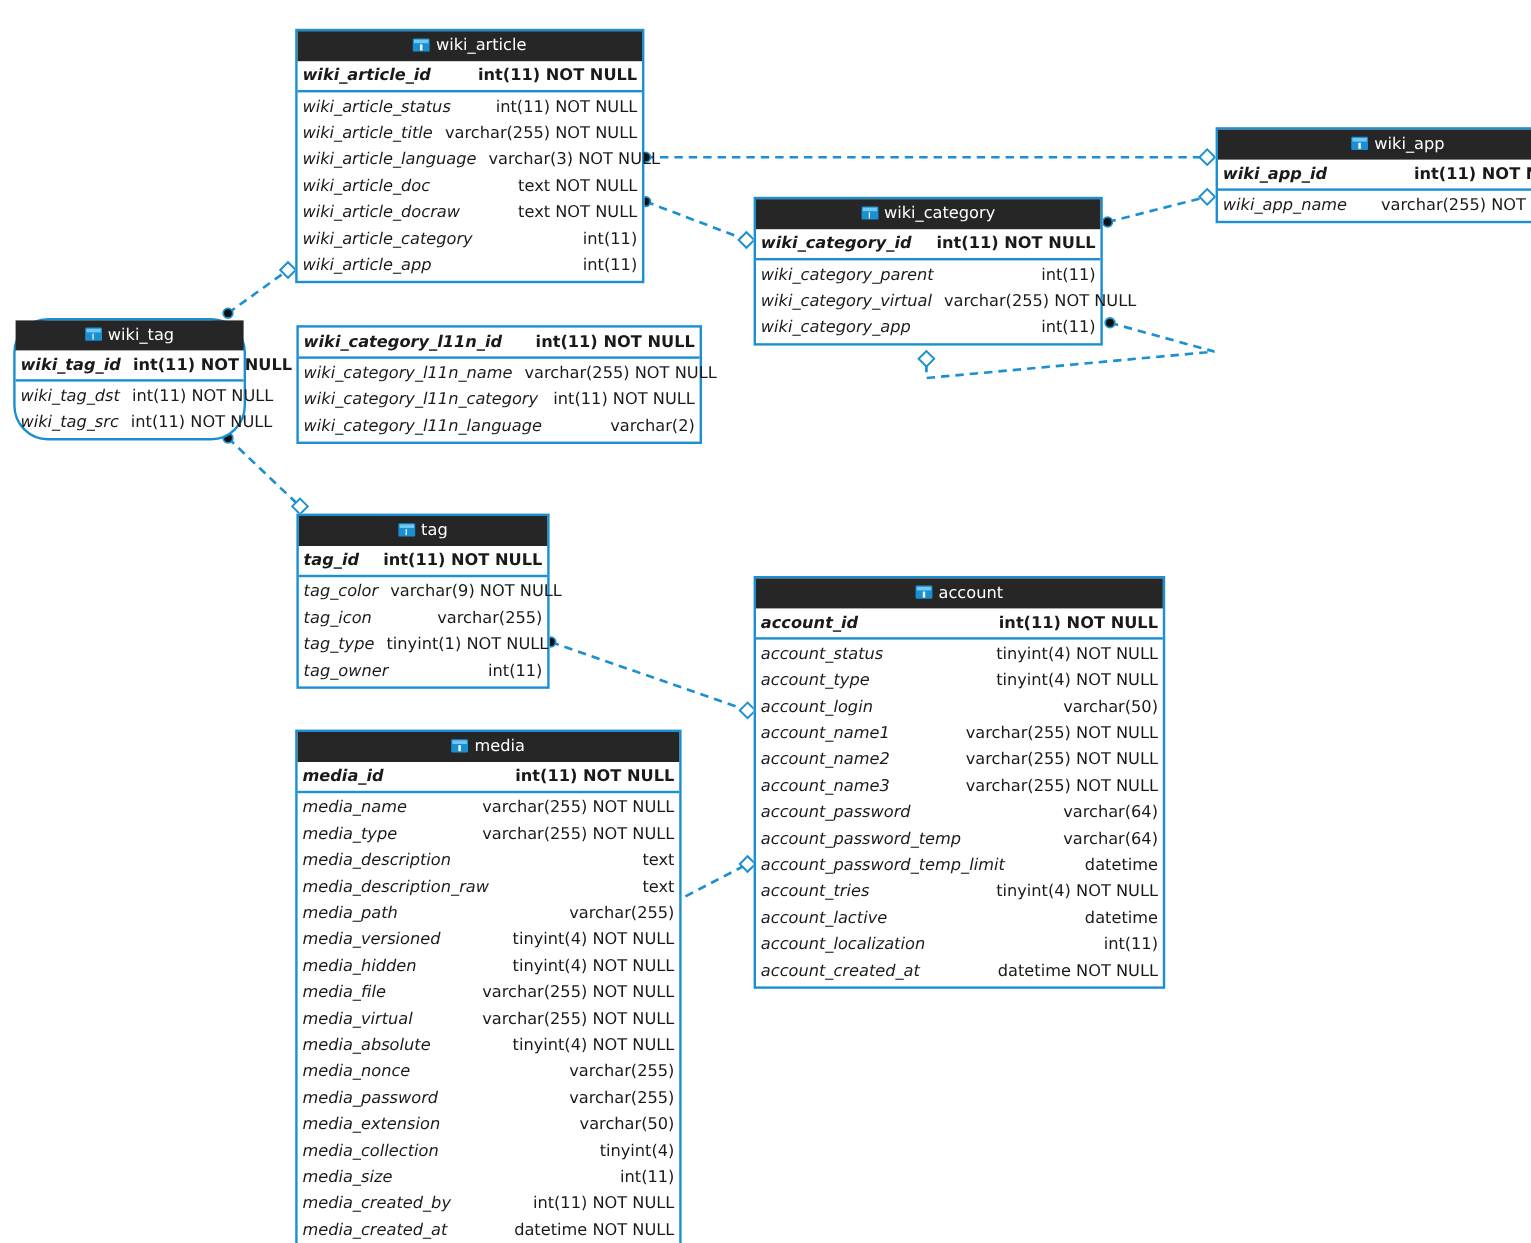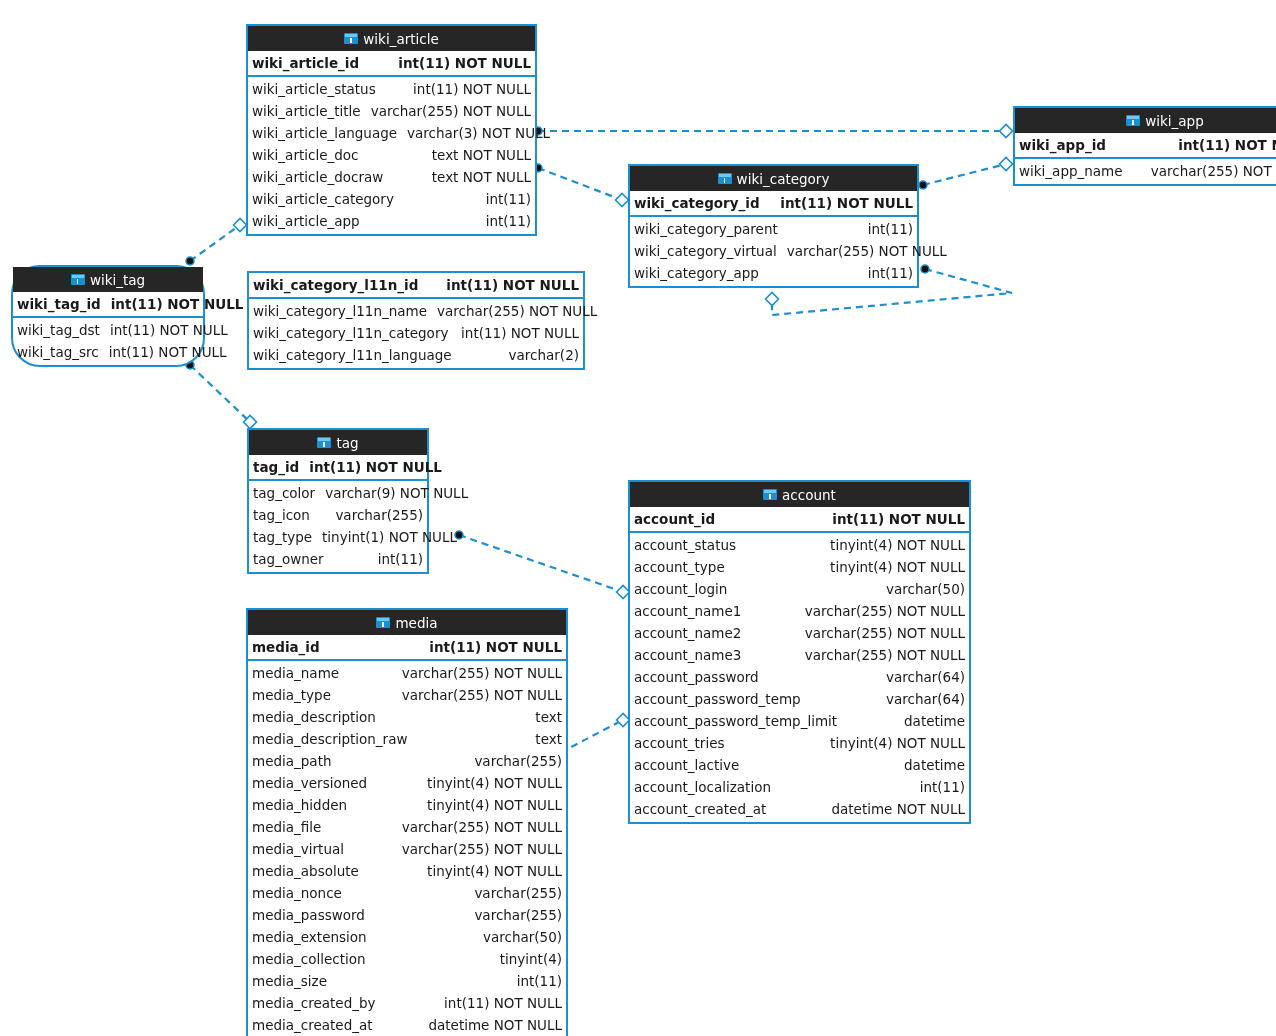--- a/index.html
+++ b/index.html
@@ -55,21 +55,21 @@
     justify-content:space-between;
     align-items:center;
     height:22px;
     padding:0 4px;
     font-size:13.5px;
     color:#1a1a1a;
     white-space:nowrap;
     box-sizing:border-box;
   }
   .pk-row .row{font-weight:bold;height:24px;}
-  .col-name{text-align:left;}
+  .col-name{text-align:left;font-style:italic;}
   .col-type{text-align:right;padding-left:10px;}
   .rows-area{padding:1px 0 2px 0;}
 </style>
 </head>
 <body>
 
 <div id="canvas">
 
   <svg id="links" width="1276" height="1036" viewBox="0 0 1276 1036">
       <g>
@@ -226,21 +226,21 @@
           <div class="row">
             <span class="col-name">wiki_category_l11n_category</span>
             <span class="col-type">int(11) NOT NULL</span>
           </div>
           <div class="row">
             <span class="col-name">wiki_category_l11n_language</span>
             <span class="col-type">varchar(2)</span>
           </div>
         </div>
       </div>
-      <div class="table-box" style="left: 247px; top: 414px; width: 182px;">
+      <div class="table-box" style="left: 247px; top: 414px; width: 211px;">
         <div class="tbl-header"><span class="tbl-icon"></span><span class="tbl-title">tag</span></div>
         <div class="pk-row">
           <div class="row">
             <span class="col-name">tag_id</span>
             <span class="col-type">int(11) NOT NULL</span>
           </div>
         </div>
         <div class="rows-area">
           <div class="row">
             <span class="col-name">tag_color</span>

